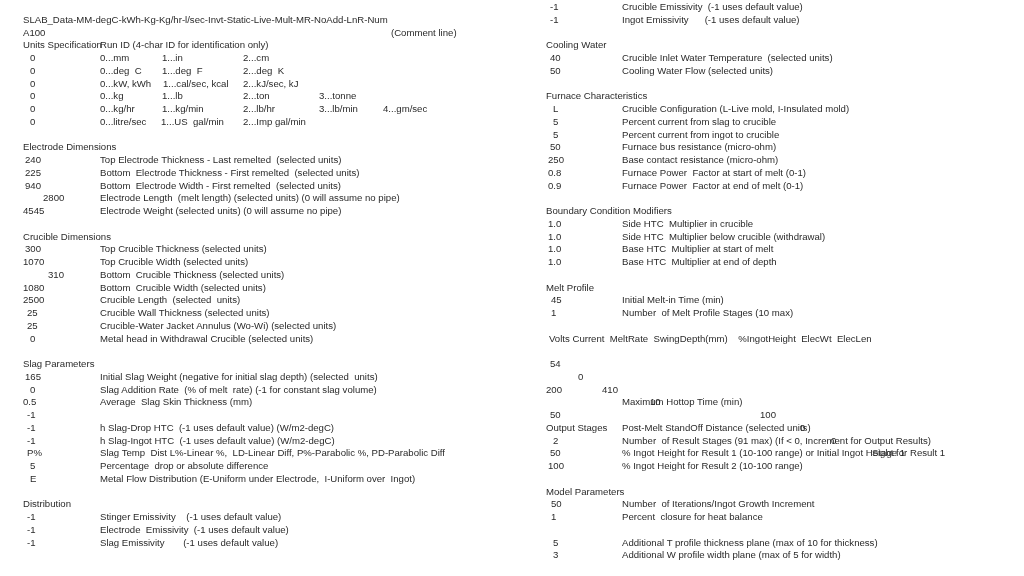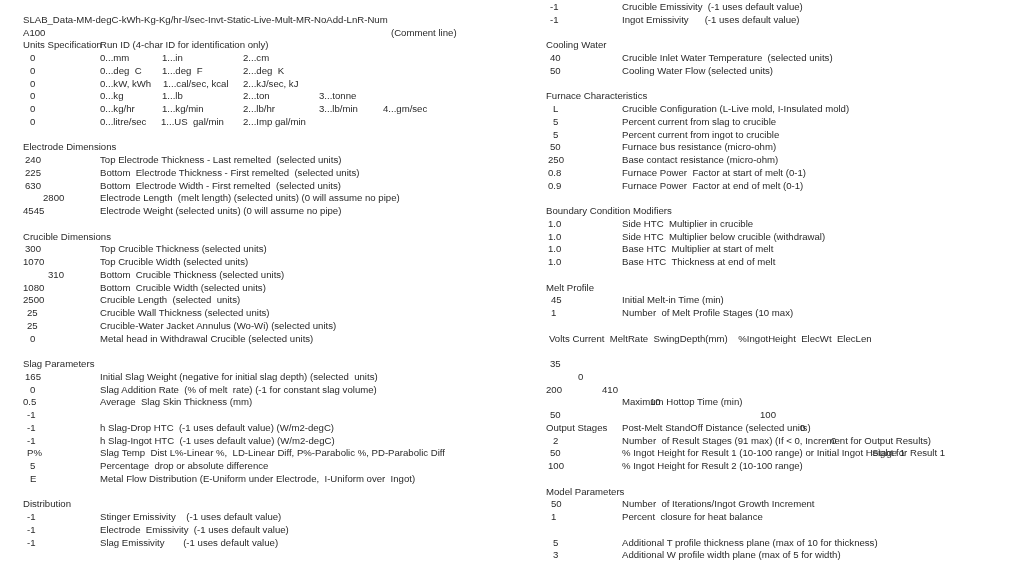--- a/index.html
+++ b/index.html
@@ -40,21 +40,21 @@
   <div class="line"><span class="val" style="left:7px">0</span><span class="u" style="left:77px">0...kW, kWh</span><span class="u" style="left:140px">1...cal/sec, kcal</span><span class="u" style="left:220px">2...kJ/sec, kJ</span></div>
   <div class="line"><span class="val" style="left:7px">0</span><span class="u" style="left:77px">0...kg</span><span class="u" style="left:139px">1...lb</span><span class="u" style="left:220px">2...ton</span><span class="u" style="left:296px">3...tonne</span></div>
   <div class="line"><span class="val" style="left:7px">0</span><span class="u" style="left:77px">0...kg/hr</span><span class="u" style="left:139px">1...kg/min</span><span class="u" style="left:220px">2...lb/hr</span><span class="u" style="left:296px">3...lb/min</span><span class="u" style="left:360px">4...gm/sec</span></div>
   <div class="line"><span class="val" style="left:7px">0</span><span class="u" style="left:77px">0...litre/sec</span><span class="u" style="left:138px">1...US  gal/min</span><span class="u" style="left:220px">2...Imp gal/min</span></div>
   <div class="blank"></div>
 
   <div class="line"><span class="hdr">Electrode Dimensions</span></div>
   <div id="electrode-rows">
       <div class="line"><span class="val" style="left: 2px;">240</span><span class="desc">Top Electrode Thickness - Last remelted  (selected units)</span></div>
       <div class="line"><span class="val" style="left: 2px;">225</span><span class="desc">Bottom  Electrode Thickness - First remelted  (selected units)</span></div>
-      <div class="line"><span class="val" style="left: 2px;">630</span><span class="desc">Bottom  Electrode Width - First remelted  (selected units)</span></div>
+      <div class="line"><span class="val" style="left: 2px;">940</span><span class="desc">Bottom  Electrode Width - First remelted  (selected units)</span></div>
       <div class="line"><span class="val" style="left: 0px; margin-left: 20px;">2800</span><span class="desc">Electrode Length  (melt length) (selected units) (0 will assume no pipe)</span></div>
       <div class="line"><span class="val" style="left: 0px;">4545</span><span class="desc">Electrode Weight (selected units) (0 will assume no pipe)</span></div>
     </div>
   <div class="blank"></div>
 
   <div class="line"><span class="hdr">Crucible Dimensions</span></div>
   <div id="crucible-rows">
       <div class="line"><span class="val" style="left: 2px; text-align: right;">300</span><span class="desc">Top Crucible Thickness (selected units)</span></div>
       <div class="line"><span class="val" style="left: 0px;">1070</span><span class="desc">Top Crucible Width (selected units)</span></div>
       <div class="line"><span class="val" style="left: 2px; margin-left: 23px;">310</span><span class="desc">Bottom  Crucible Thickness (selected units)</span></div>
@@ -112,34 +112,34 @@
       <div class="line"><span class="val" style="left: 2px;">0.8</span><span class="desc">Furnace Power  Factor at start of melt (0-1)</span></div>
       <div class="line"><span class="val" style="left: 2px;">0.9</span><span class="desc">Furnace Power  Factor at end of melt (0-1)</span></div>
     </div>
   <div class="blank"></div>
 
   <div class="line"><span class="hdr">Boundary Condition Modifiers</span></div>
   <div id="boundary-rows">
       <div class="line"><span class="val" style="left: 2px;">1.0</span><span class="desc">Side HTC  Multiplier in crucible</span></div>
       <div class="line"><span class="val" style="left: 2px;">1.0</span><span class="desc">Side HTC  Multiplier below crucible (withdrawal)</span></div>
       <div class="line"><span class="val" style="left: 2px;">1.0</span><span class="desc">Base HTC  Multiplier at start of melt</span></div>
-      <div class="line"><span class="val" style="left: 2px;">1.0</span><span class="desc">Base HTC  Thickness at end of melt</span></div>
+      <div class="line"><span class="val" style="left: 2px;">1.0</span><span class="desc">Base HTC  Multiplier at end of depth</span></div>
     </div>
   <div class="blank"></div>
 
   <div class="line"><span class="hdr">Melt Profile</span></div>
   <div id="melt-rows">
       <div class="line"><span class="val" style="left: 5px;">45</span><span class="desc">Initial Melt-in Time (min)</span></div>
       <div class="line"><span class="val" style="left: 5px;">1</span><span class="desc">Number  of Melt Profile Stages (10 max)</span></div>
     </div>
   <div class="blank"></div>
 
   <div class="line"><span class="hdr" style="left:3px">Volts Current  MeltRate  SwingDepth(mm)    %IngotHeight  ElecWt  ElecLen</span></div>
   <div class="line stage-row">
-    <span style="left:4px">35</span>
+    <span style="left:4px">54</span>
     <span style="left:32px">0</span>
     <span style="left:56px">410</span>
     <span style="left:104px">10</span>
     <span style="left:214px">100</span>
     <span style="left:254px">0</span>
     <span style="left:285px">0</span>
     <span style="left:326px">Stage 1</span>
   </div>
   <div class="blank"></div>
   <div class="line">

